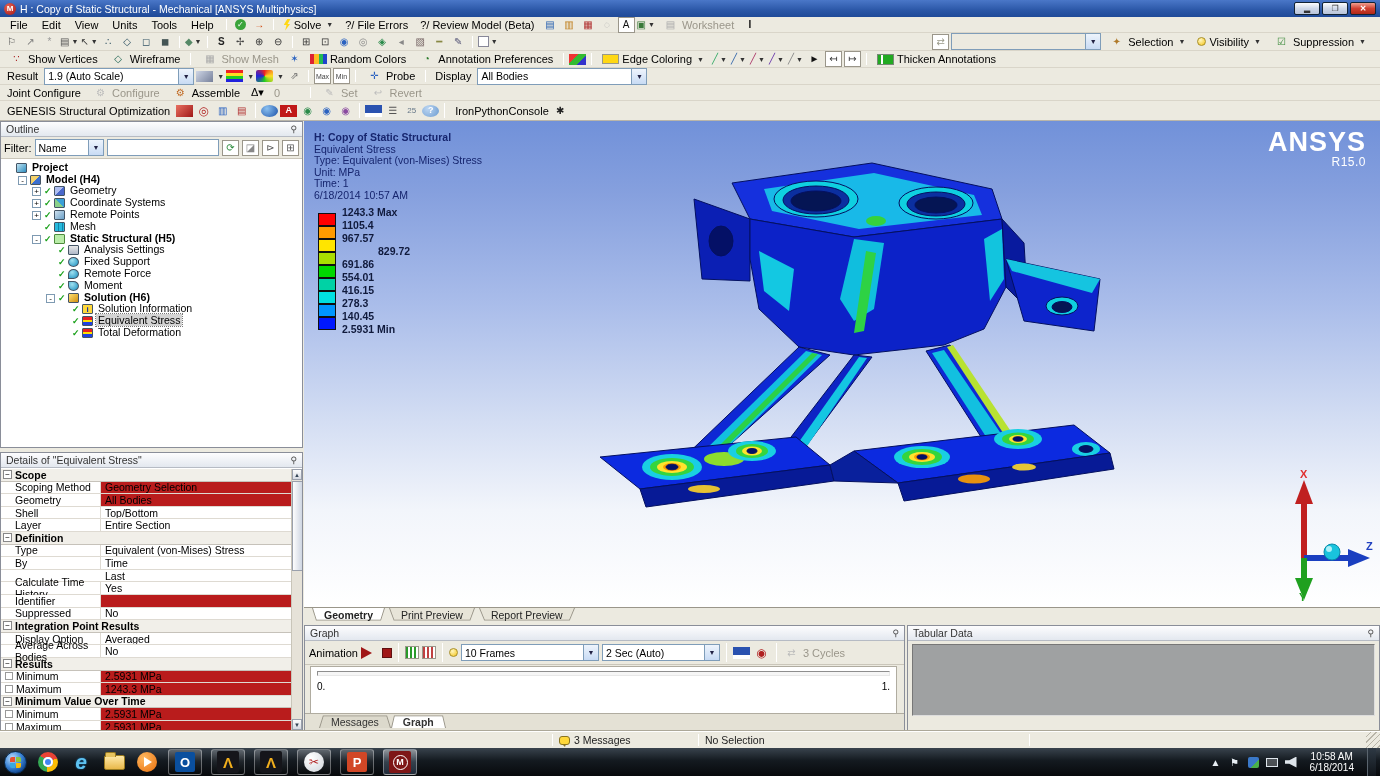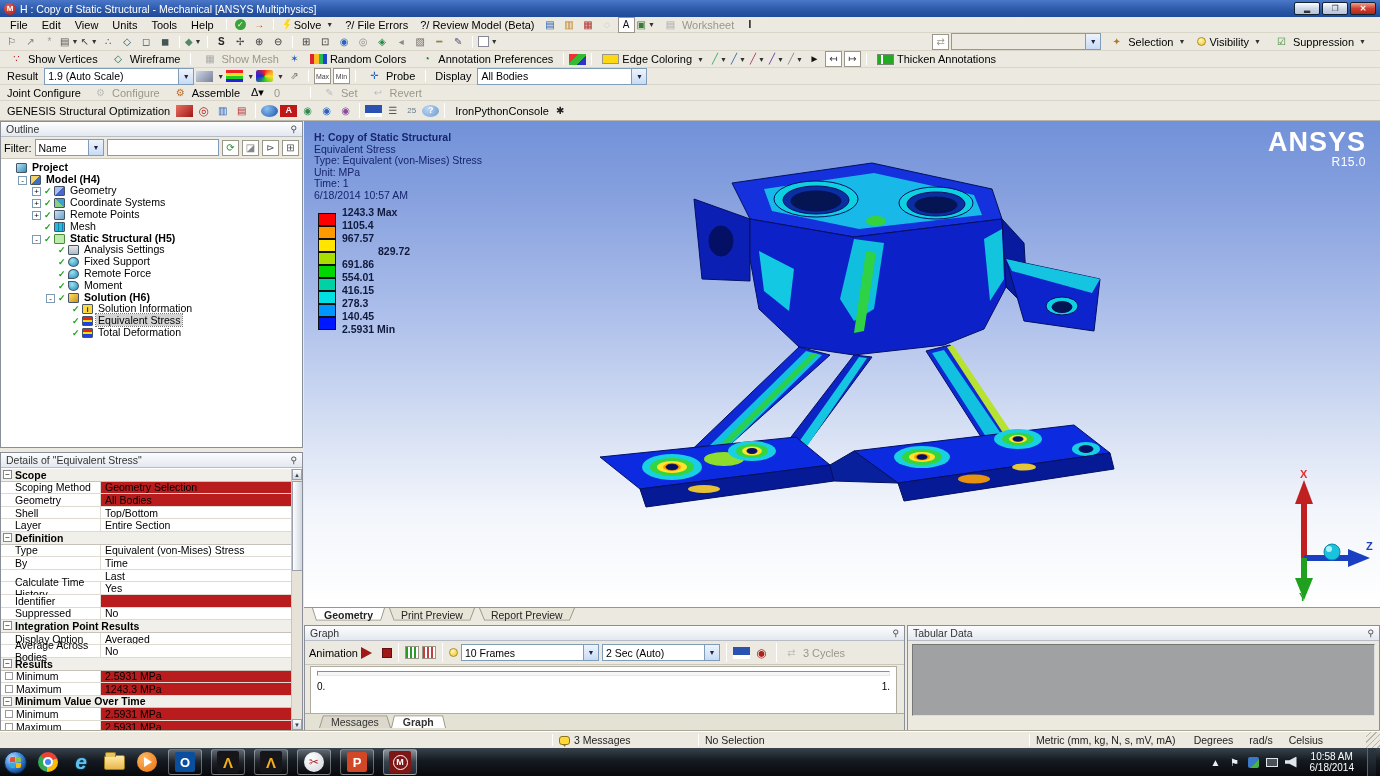--- a/index.html
+++ b/index.html
@@ -932,29 +932,20 @@
       <span class="ssep"></span>
     <span class="ssec" style="width:145px">
       <span class="balloon"></span>
       <span>3 Messages</span>
       </span>
     <span class="ssep"></span>
     <span class="ssec" style="width:330px">
       <span>No Selection</span>
       </span>
     <span class="ssep"></span>
-    <span class="ssec">
-      <span>Metric (mm, kg, N, s, mV, mA)</span>
-      <span style="width:10px"></span>
-      <span>Degrees</span>
-      <span style="width:8px"></span>
-      <span>rad/s</span>
-      <span style="width:8px"></span>
-      <span>Celsius</span>
-      </span>
     <span class="grip"></span>
   </div>
 
   <div id="taskbar" class="abs">
     <span class="orb">
       <span class="q" style="left:5px;top:5px;background:#e85030;border-radius:2px 0 0 0"></span>
       <span class="q" style="left:11px;top:5px;background:#8cc63f;border-radius:0 2px 0 0"></span>
       <span class="q" style="left:5px;top:11px;background:#39a9dc;border-radius:0 0 0 2px"></span>
       <span class="q" style="left:11px;top:11px;background:#fbbc05;border-radius:0 0 2px 0"></span>
     </span>

